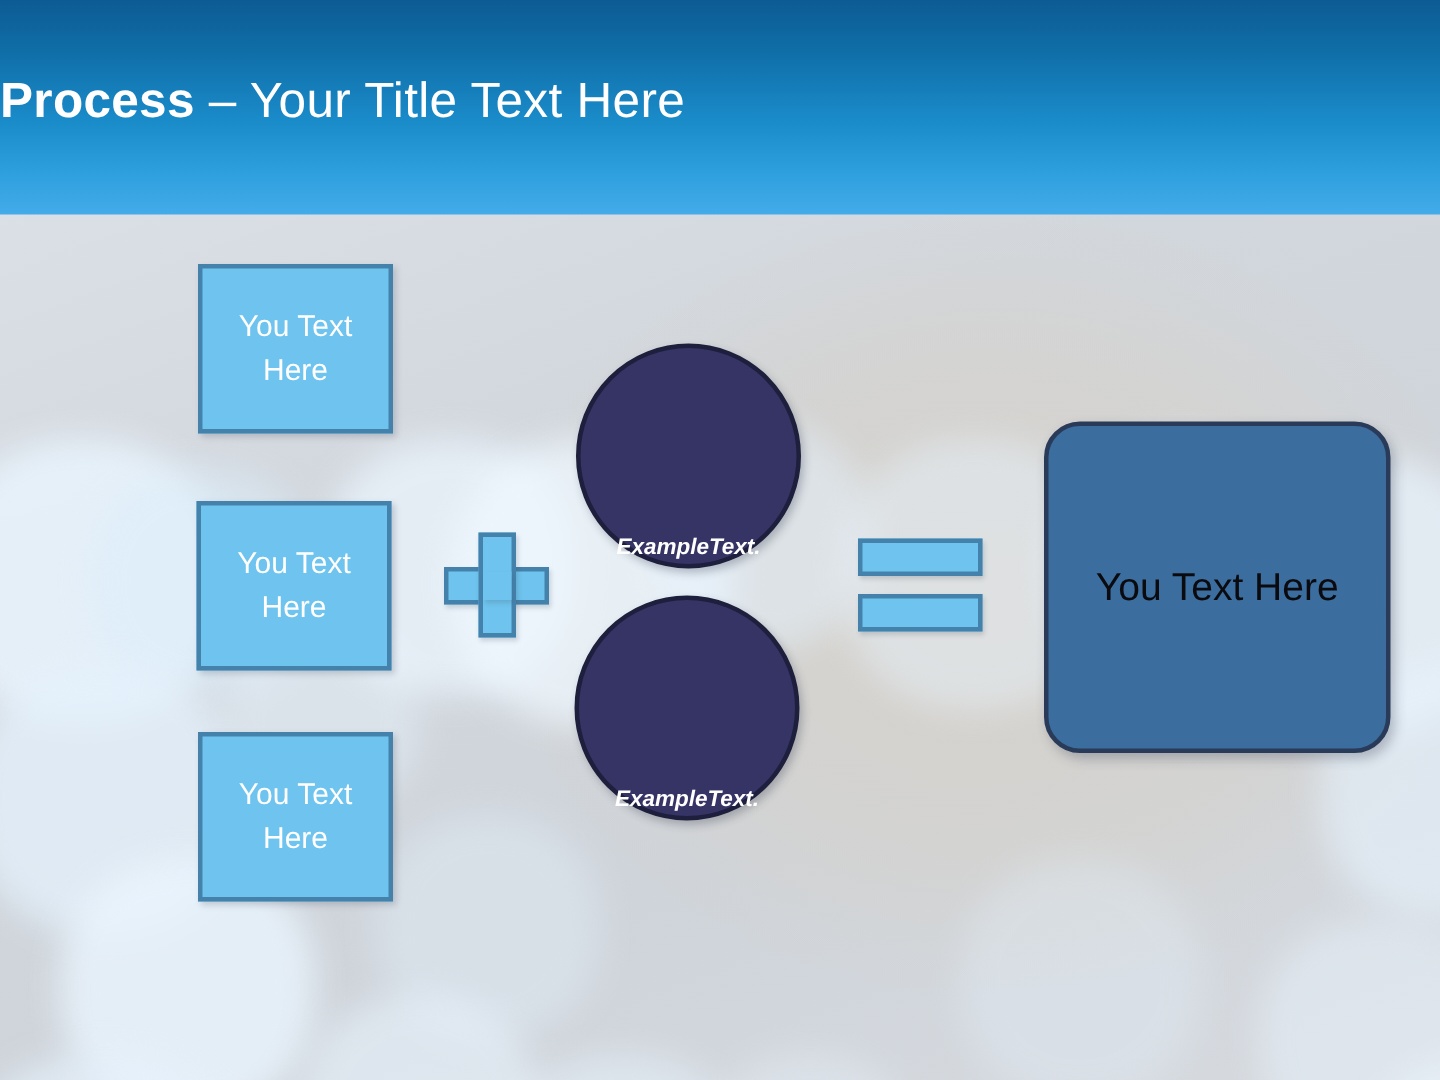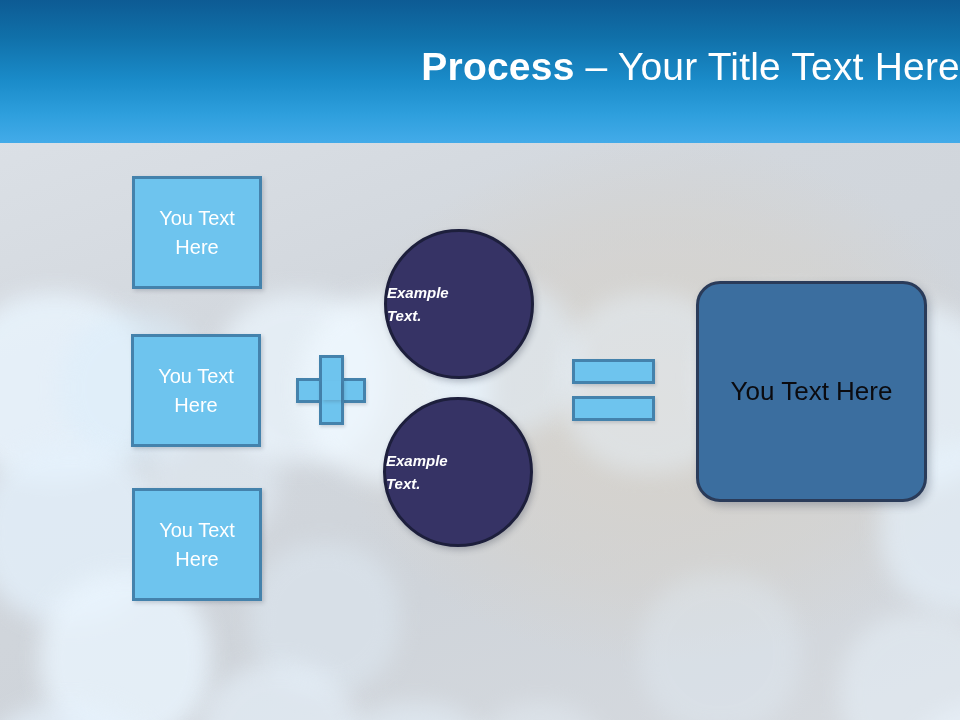--- a/index.html
+++ b/index.html
@@ -51,23 +51,23 @@
         #1070a9 26%,
         #1a8bc9 56%,
         #2e9fdd 80%,
         #43abe9 100%);
     z-index: 5;
   }
   .header-title {
     position: absolute;
     left: 0; right: 0;
     top: 45px;
-    text-align: right;
+    text-align: left;
     color: #ffffff;
-    font-size: 39px;
+    font-size: 33px;
     line-height: 44px;
     letter-spacing: 0.2px;
     white-space: nowrap;
   }
   .header-title .strong { font-weight: bold; }
   .header-title .light  { font-weight: normal; }
 
   
   .diagram { position:absolute; inset:0; z-index: 3; margin-left: 24px; }
 
@@ -110,22 +110,22 @@
   }
 
   
   .circle {
     position: absolute;
     width: 150px; height: 150px;
     border-radius: 50%;
     background: #363365;
     border: 3px solid #1d1f3c;
     display: flex;
-    flex-direction: column;
-    align-items: flex-start;
+    flex-direction: row;
+    align-items: flex-end;
     justify-content: center;
     color: #ffffff;
     font-size: 15px;
     font-weight: bold;
     font-style: italic;
     line-height: 23px;
     text-align: center;
     box-shadow: 2px 3px 6px rgba(50,55,75,0.3);
   }
   .circle-1 { left: 360px; top: 229px; }

